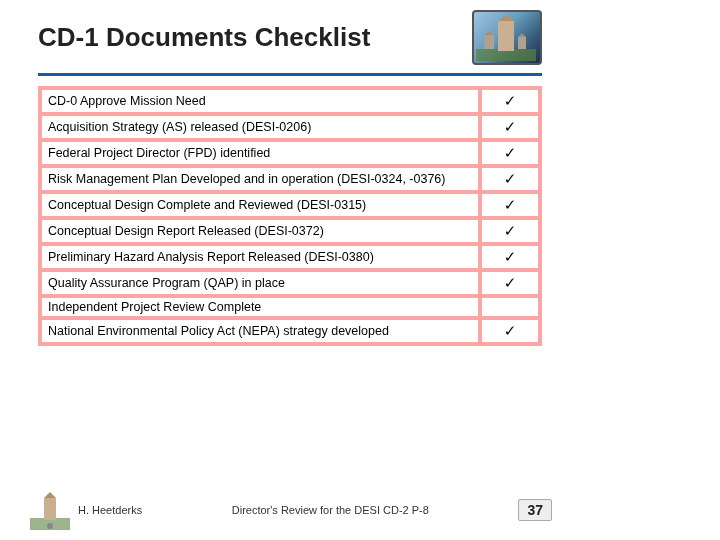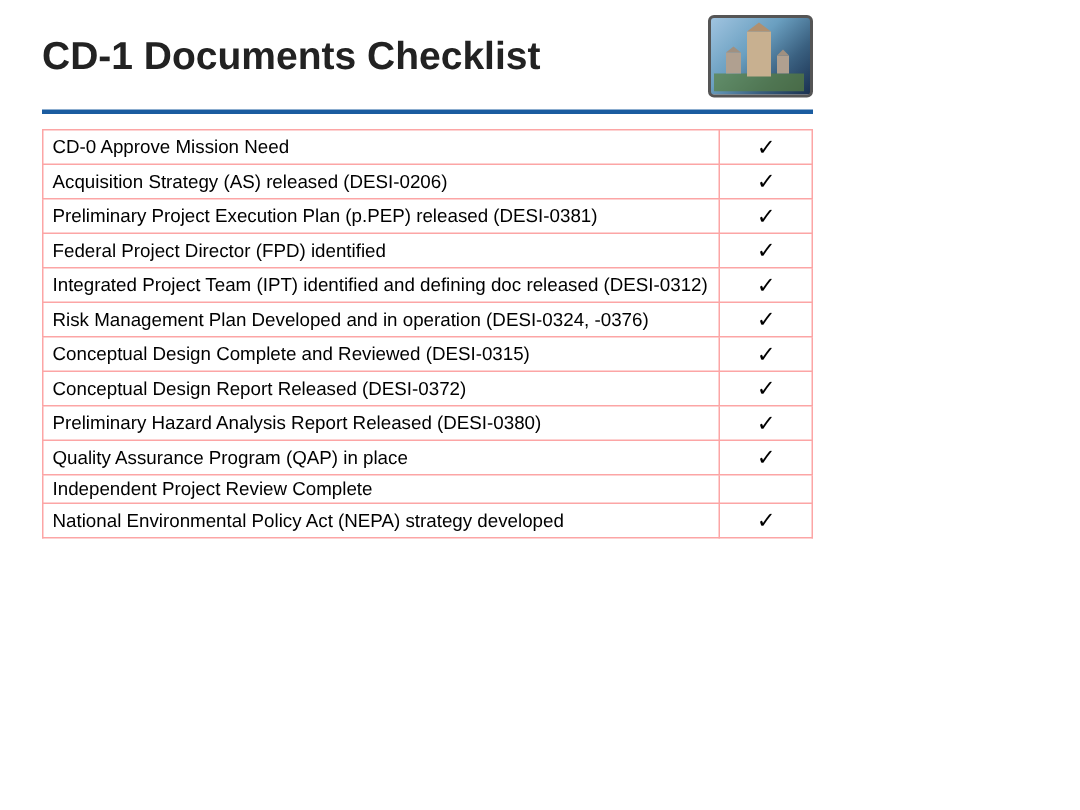--- a/index.html
+++ b/index.html
@@ -10,21 +10,21 @@
       font-family: Arial, sans-serif;
       font-size: 13px;
       overflow: hidden;
     }
 
     .page {
       width: 572px;
       height: 540px;
       display: flex;
       flex-direction: column;
-      padding: 10px 30px 10px 28px;
+      padding: 10px 30px 10px 38px;
       position: relative;
     }
 
     
     .header {
       display: flex;
       align-items: center;
       justify-content: space-between;
       padding-bottom: 4px;
     }
@@ -71,21 +71,21 @@
     }
 
     
     .checklist-table {
       width: 100%;
       border-collapse: collapse;
       font-size: 12.5px;
     }
 
     .checklist-table td {
-      border: 1px solid #fca5a5;
+      border: 4px solid #fca5a5;
       padding: 2px 6px;
       vertical-align: middle;
     }
 
     .checklist-table tr td:first-child {
       width: 88%;
     }
 
     .checklist-table tr td:last-child {
       width: 12%;
@@ -177,29 +177,21 @@
     <tbody id="table-body">
     <tr>
           <td>CD-0 Approve Mission Need</td>
           <td><span class="check-mark">✓</span></td>
         </tr>
         <tr>
           <td>Acquisition Strategy (AS) released   (DESI-0206)</td>
           <td><span class="check-mark">✓</span></td>
         </tr>
         <tr>
-          <td>Preliminary Project Execution Plan (p.PEP) released  (DESI-0381)</td>
-          <td><span class="check-mark">✓</span></td>
-        </tr>
-        <tr>
           <td>Federal Project Director (FPD) identified</td>
-          <td><span class="check-mark">✓</span></td>
-        </tr>
-        <tr>
-          <td>Integrated Project Team (IPT) identified and defining doc released (DESI-0312)</td>
           <td><span class="check-mark">✓</span></td>
         </tr>
         <tr>
           <td>Risk Management Plan Developed and in operation  (DESI-0324, -0376)</td>
           <td><span class="check-mark">✓</span></td>
         </tr>
         <tr>
           <td>Conceptual Design Complete and Reviewed    (DESI-0315)</td>
           <td><span class="check-mark">✓</span></td>
         </tr>
@@ -219,14 +211,30 @@
           <td>Independent Project Review Complete</td>
           <td></td>
         </tr>
         <tr>
           <td>National Environmental Policy Act (NEPA) strategy developed</td>
           <td><span class="check-mark">✓</span></td>
         </tr>
       </tbody>
   </table>
 
+  <div class="footer">
+    <div class="footer-left">
+
+      <svg class="footer-icon" viewBox="0 0 40 40">
+        <rect x="0" y="28" width="40" height="12" fill="#5a8040" opacity="0.6"></rect>
+        <rect x="14" y="8" width="12" height="22" fill="#c8b090"></rect>
+        <polygon points="20,2 14,8 26,8" fill="#b09070"></polygon>
+        <circle cx="20" cy="36" r="3" fill="#8060a0" opacity="0.6"></circle>
+      </svg>
+      <span class="footer-text">H. Heetderks</span>
+    </div>
+    <div class="footer-center">
+      <span>Director's Review for the DESI  CD-2  P-8</span>
+    </div>
+    <div class="footer-page">37</div>
+  </div>
 
 </div>
 
 </body></html>

